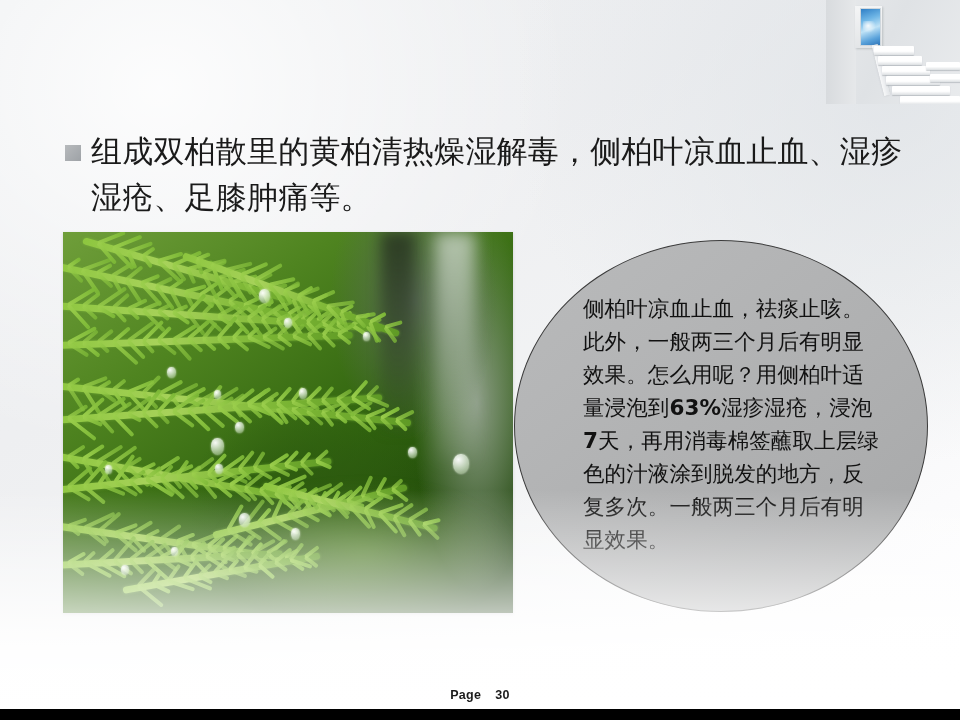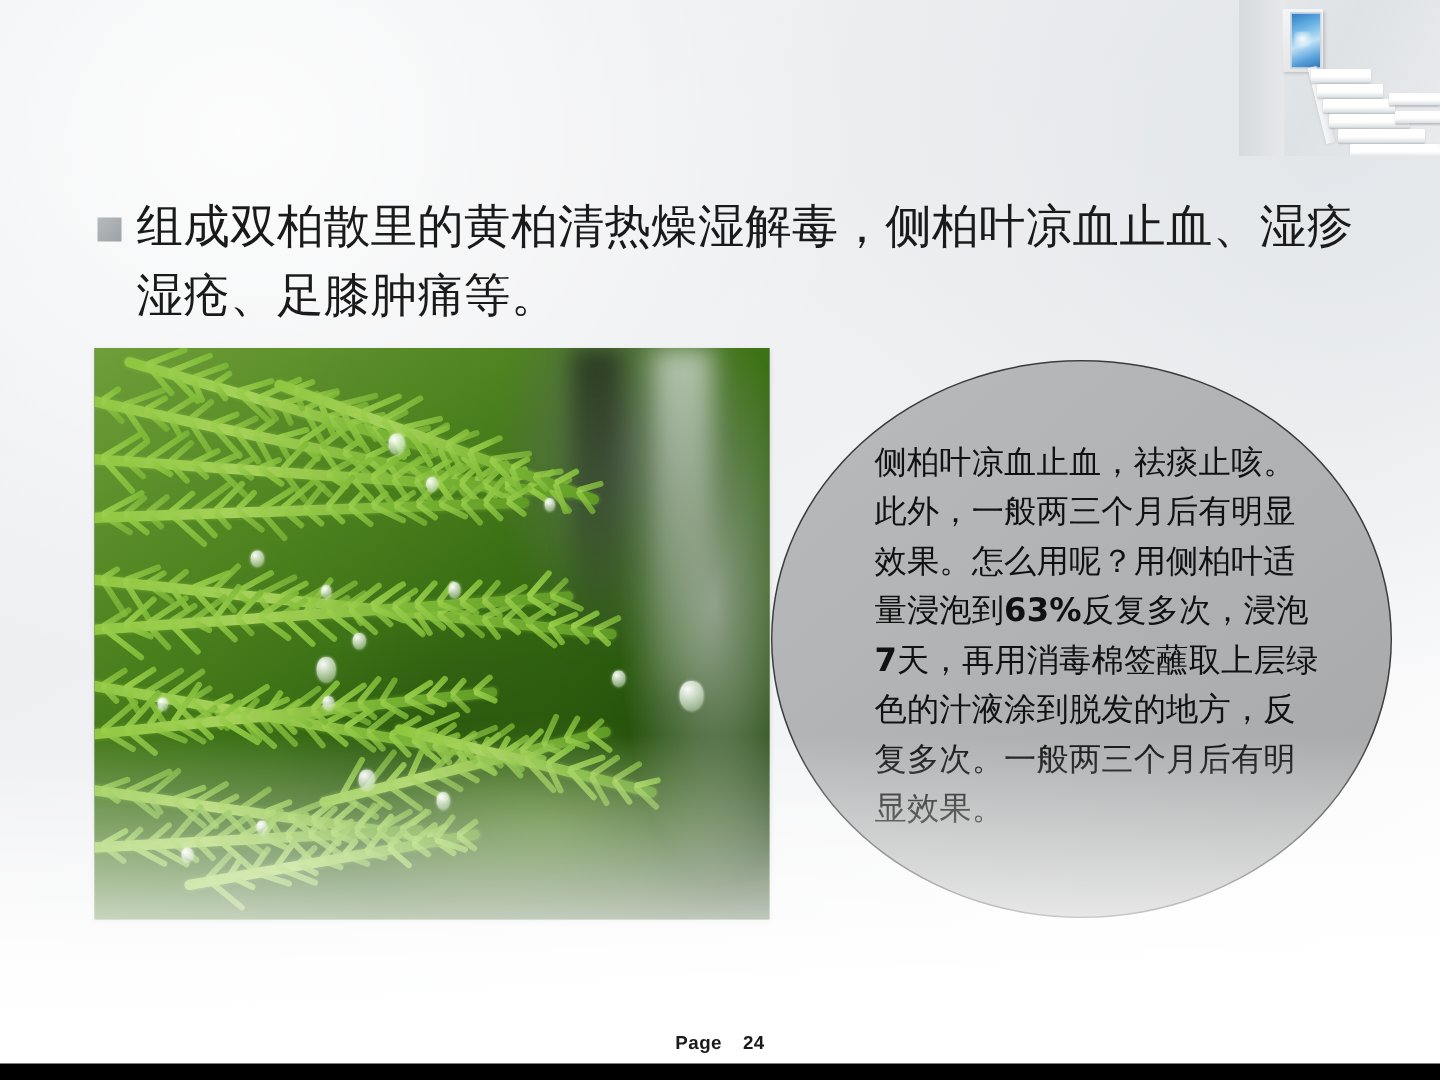--- a/index.html
+++ b/index.html
@@ -737,22 +737,22 @@
         <div class="droplet" style="left: 176px; top: 281px; width: 11px; height: 14px;"></div>
         <div class="droplet" style="left: 228px; top: 296px; width: 9px; height: 12px;"></div>
         <div class="droplet" style="left: 108px; top: 315px; width: 7px; height: 9px;"></div>
         <div class="droplet" style="left: 58px; top: 333px; width: 8px; height: 10px;"></div>
         <div class="droplet" style="left: 345px; top: 215px; width: 9px; height: 11px;"></div>
         <div class="droplet" style="left: 300px; top: 100px; width: 7px; height: 9px;"></div>
       </div>
   </div>
 
   <div class="circle-callout"></div>
-  <p class="circle-text"><span>侧柏叶凉血止血，祛痰止咳。此外，一般两三个月后有明显效果。怎么用呢？用侧柏叶适量浸泡到</span><span class="emph">63%</span><span>反复多次，浸泡</span><span class="emph">7</span><span>天，再用消毒棉签蘸取上层绿色的汁液涂到脱发的地方，反复多次。一般两三个月后有明显效果。</span></p>
+  <p class="circle-text"><span>侧柏叶凉血止血，祛痰止咳。此外，一般两三个月后有明显效果。怎么用呢？用侧柏叶适量浸泡到</span><span class="emph">63%</span><span>湿疹湿疮，浸泡</span><span class="emph">7</span><span>天，再用消毒棉签蘸取上层绿色的汁液涂到脱发的地方，反复多次。一般两三个月后有明显效果。</span></p>
 
   <div class="bg-wash-c"></div>
 
   <div class="footer">
-    <span>Page</span><span class="pg-num">24</span>
+    <span>Page</span><span class="pg-num">30</span>
   </div>
   <div class="bottom-bar"></div>
 
 </div>
 
 </body></html>

